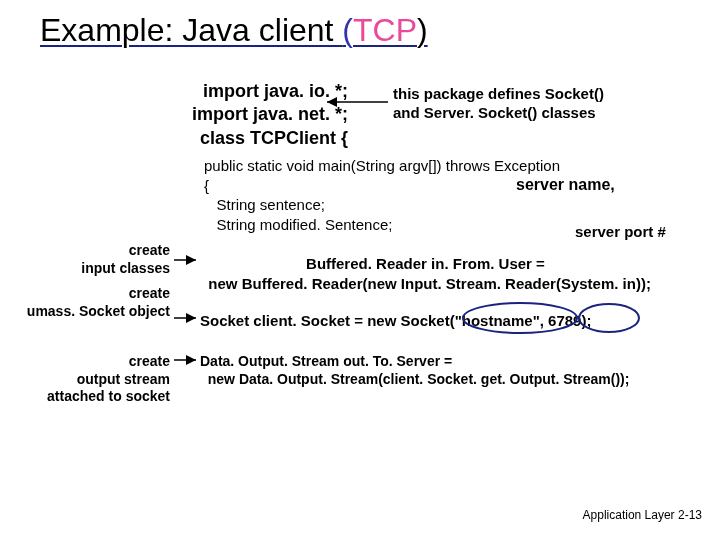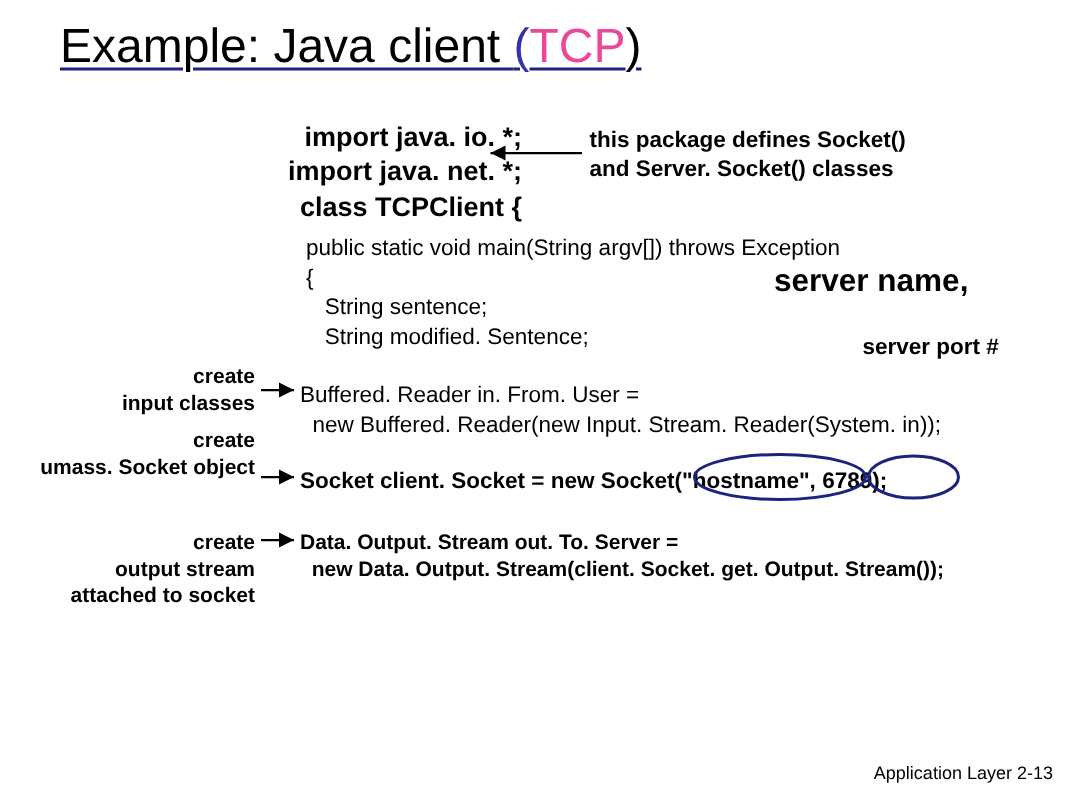--- a/index.html
+++ b/index.html
@@ -52,41 +52,42 @@
     font-size: 15px;
     font-weight: normal;
     line-height: 1.3;
     white-space: pre;
     margin-left: 24px;
   }
   .anno-server-name {
     position: absolute;
     left: 516px;
     top: 175px;
-    font-size: 21px;
+    font-size: 16px;
     font-weight: bold;
     text-align: center;
     line-height: 1.25;
   }
   .anno-server-port {
     position: absolute;
     left: 575px;
     top: 223px;
     font-size: 15px;
     font-weight: bold;
     text-align: center;
   }
   .code-bufread {
     position: absolute;
     left: 200px;
     top: 254px;
     font-size: 15px;
-    font-weight: normal;
-    line-height: 1.3;
-    white-space: pre;
+    font-weight: bold;
+    line-height: 1.3;
+    white-space: pre;
+    text-align: center;
   }
   .code-socket {
     position: absolute;
     left: 200px;
     top: 311px;
     font-size: 15px;
     font-weight: bold;
     line-height: 1.3;
     white-space: pre;
   }

